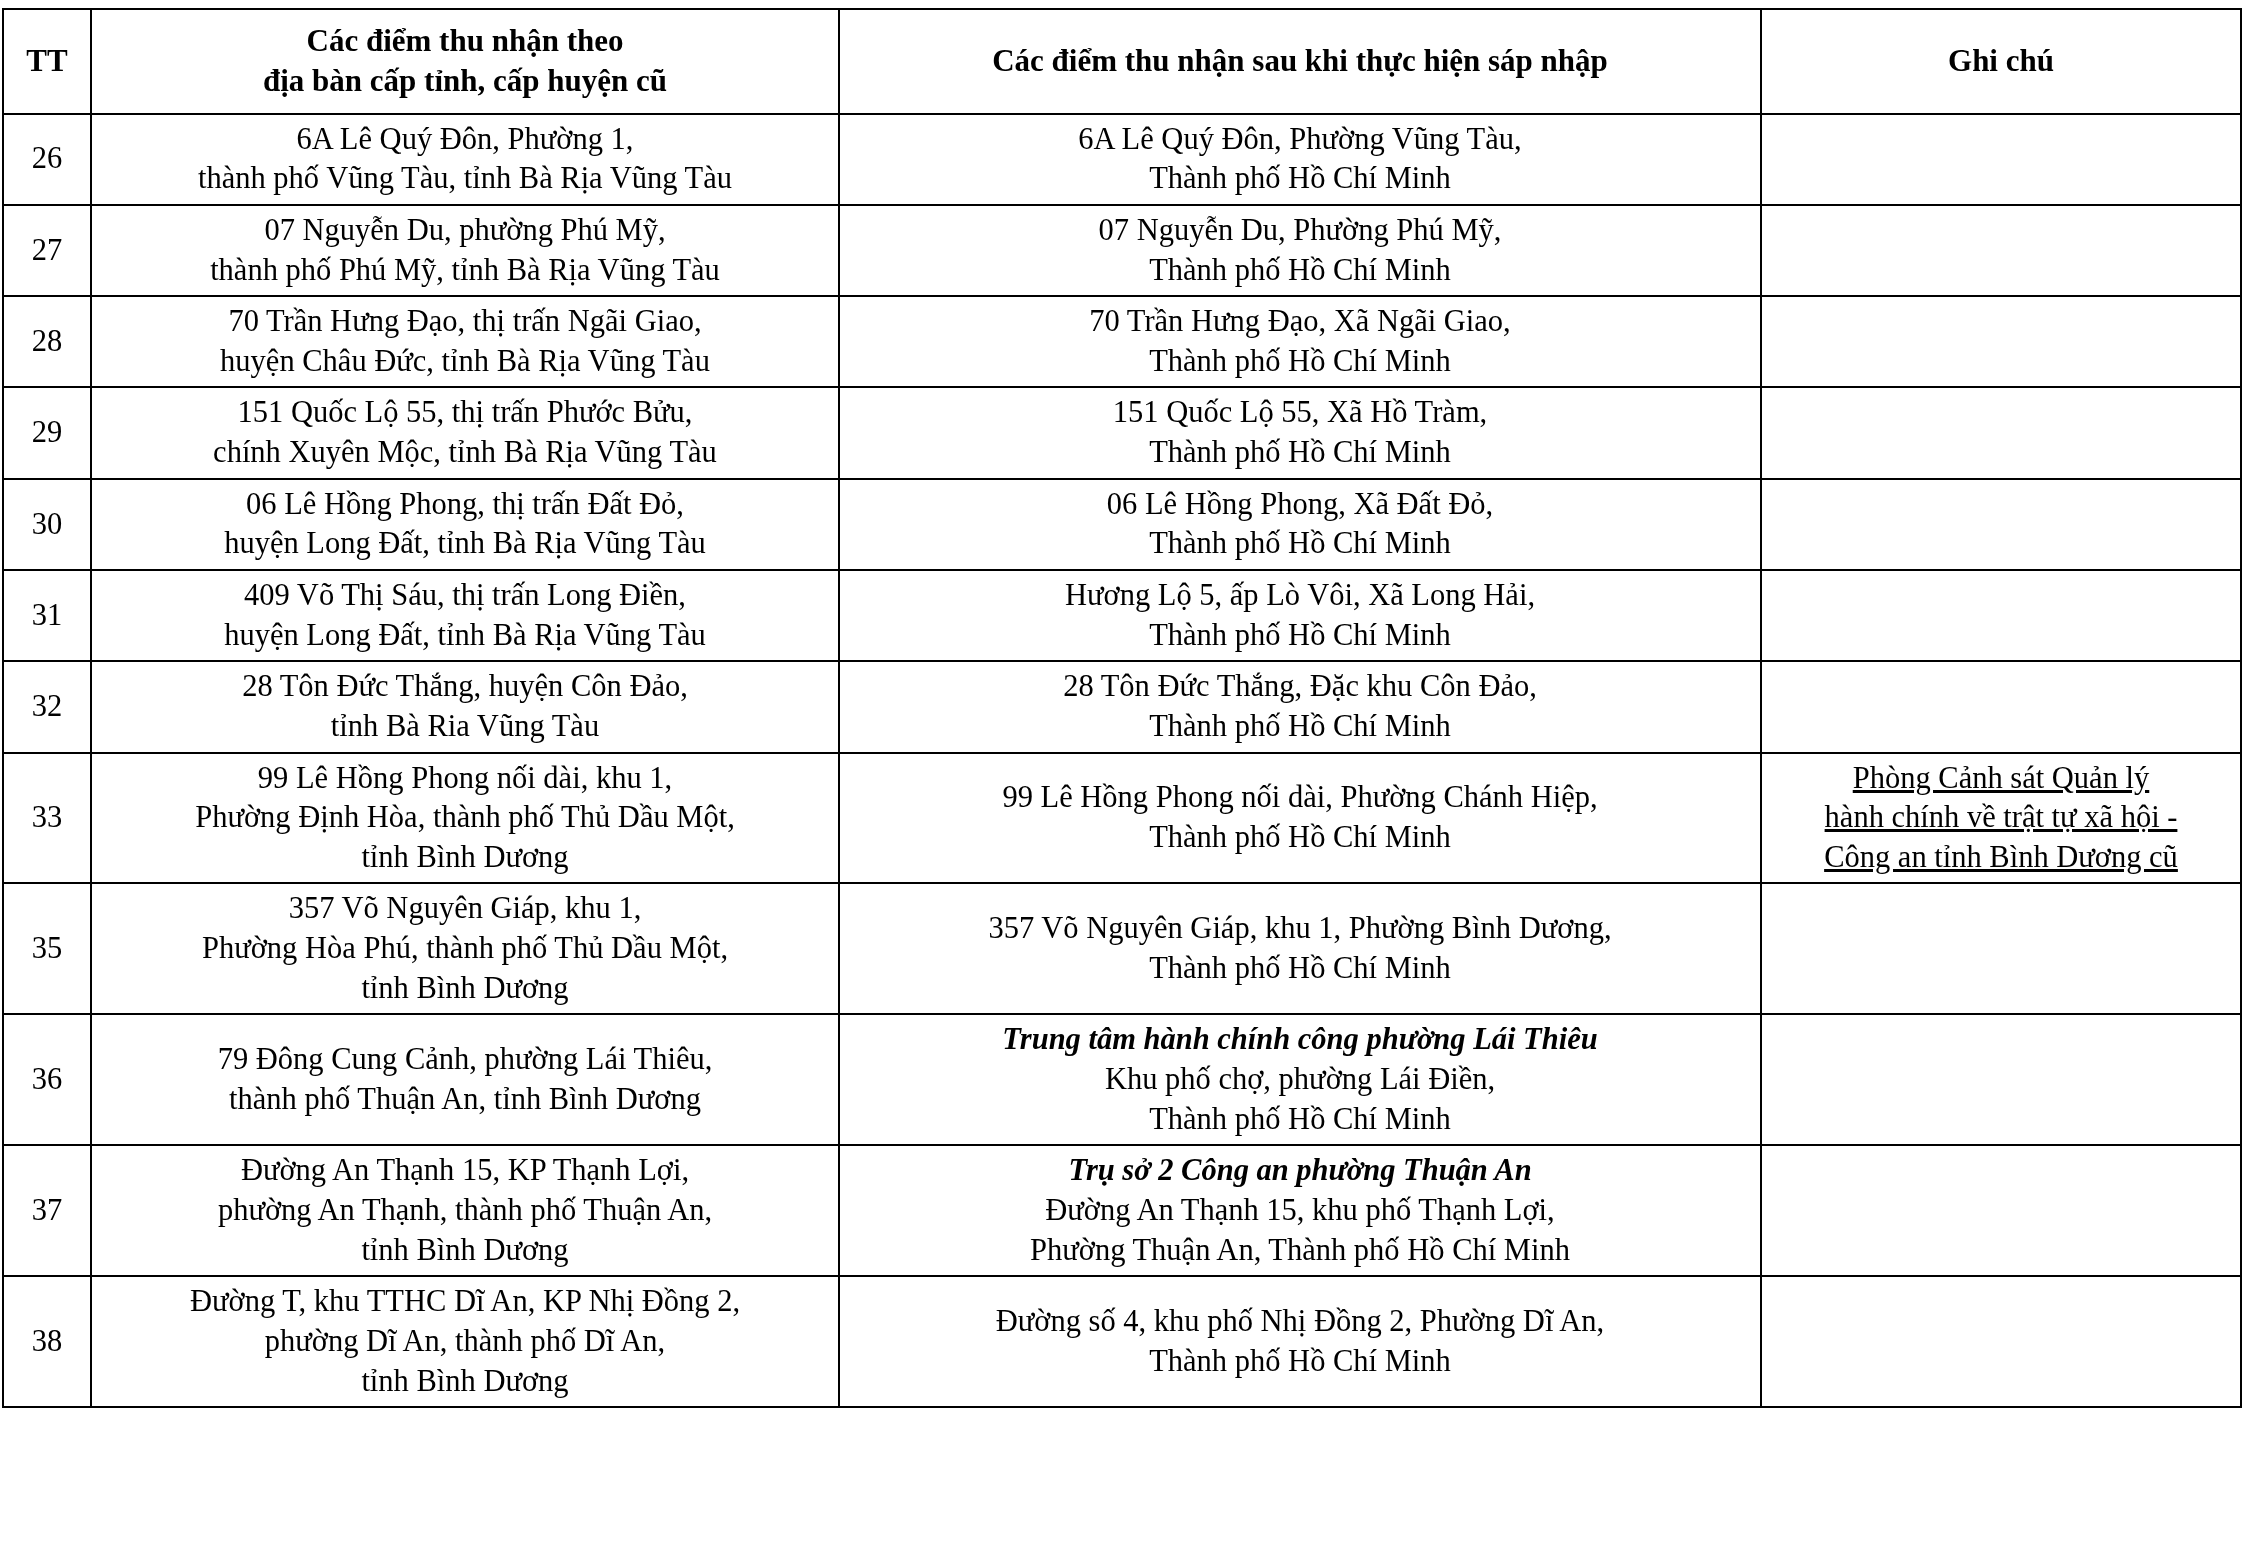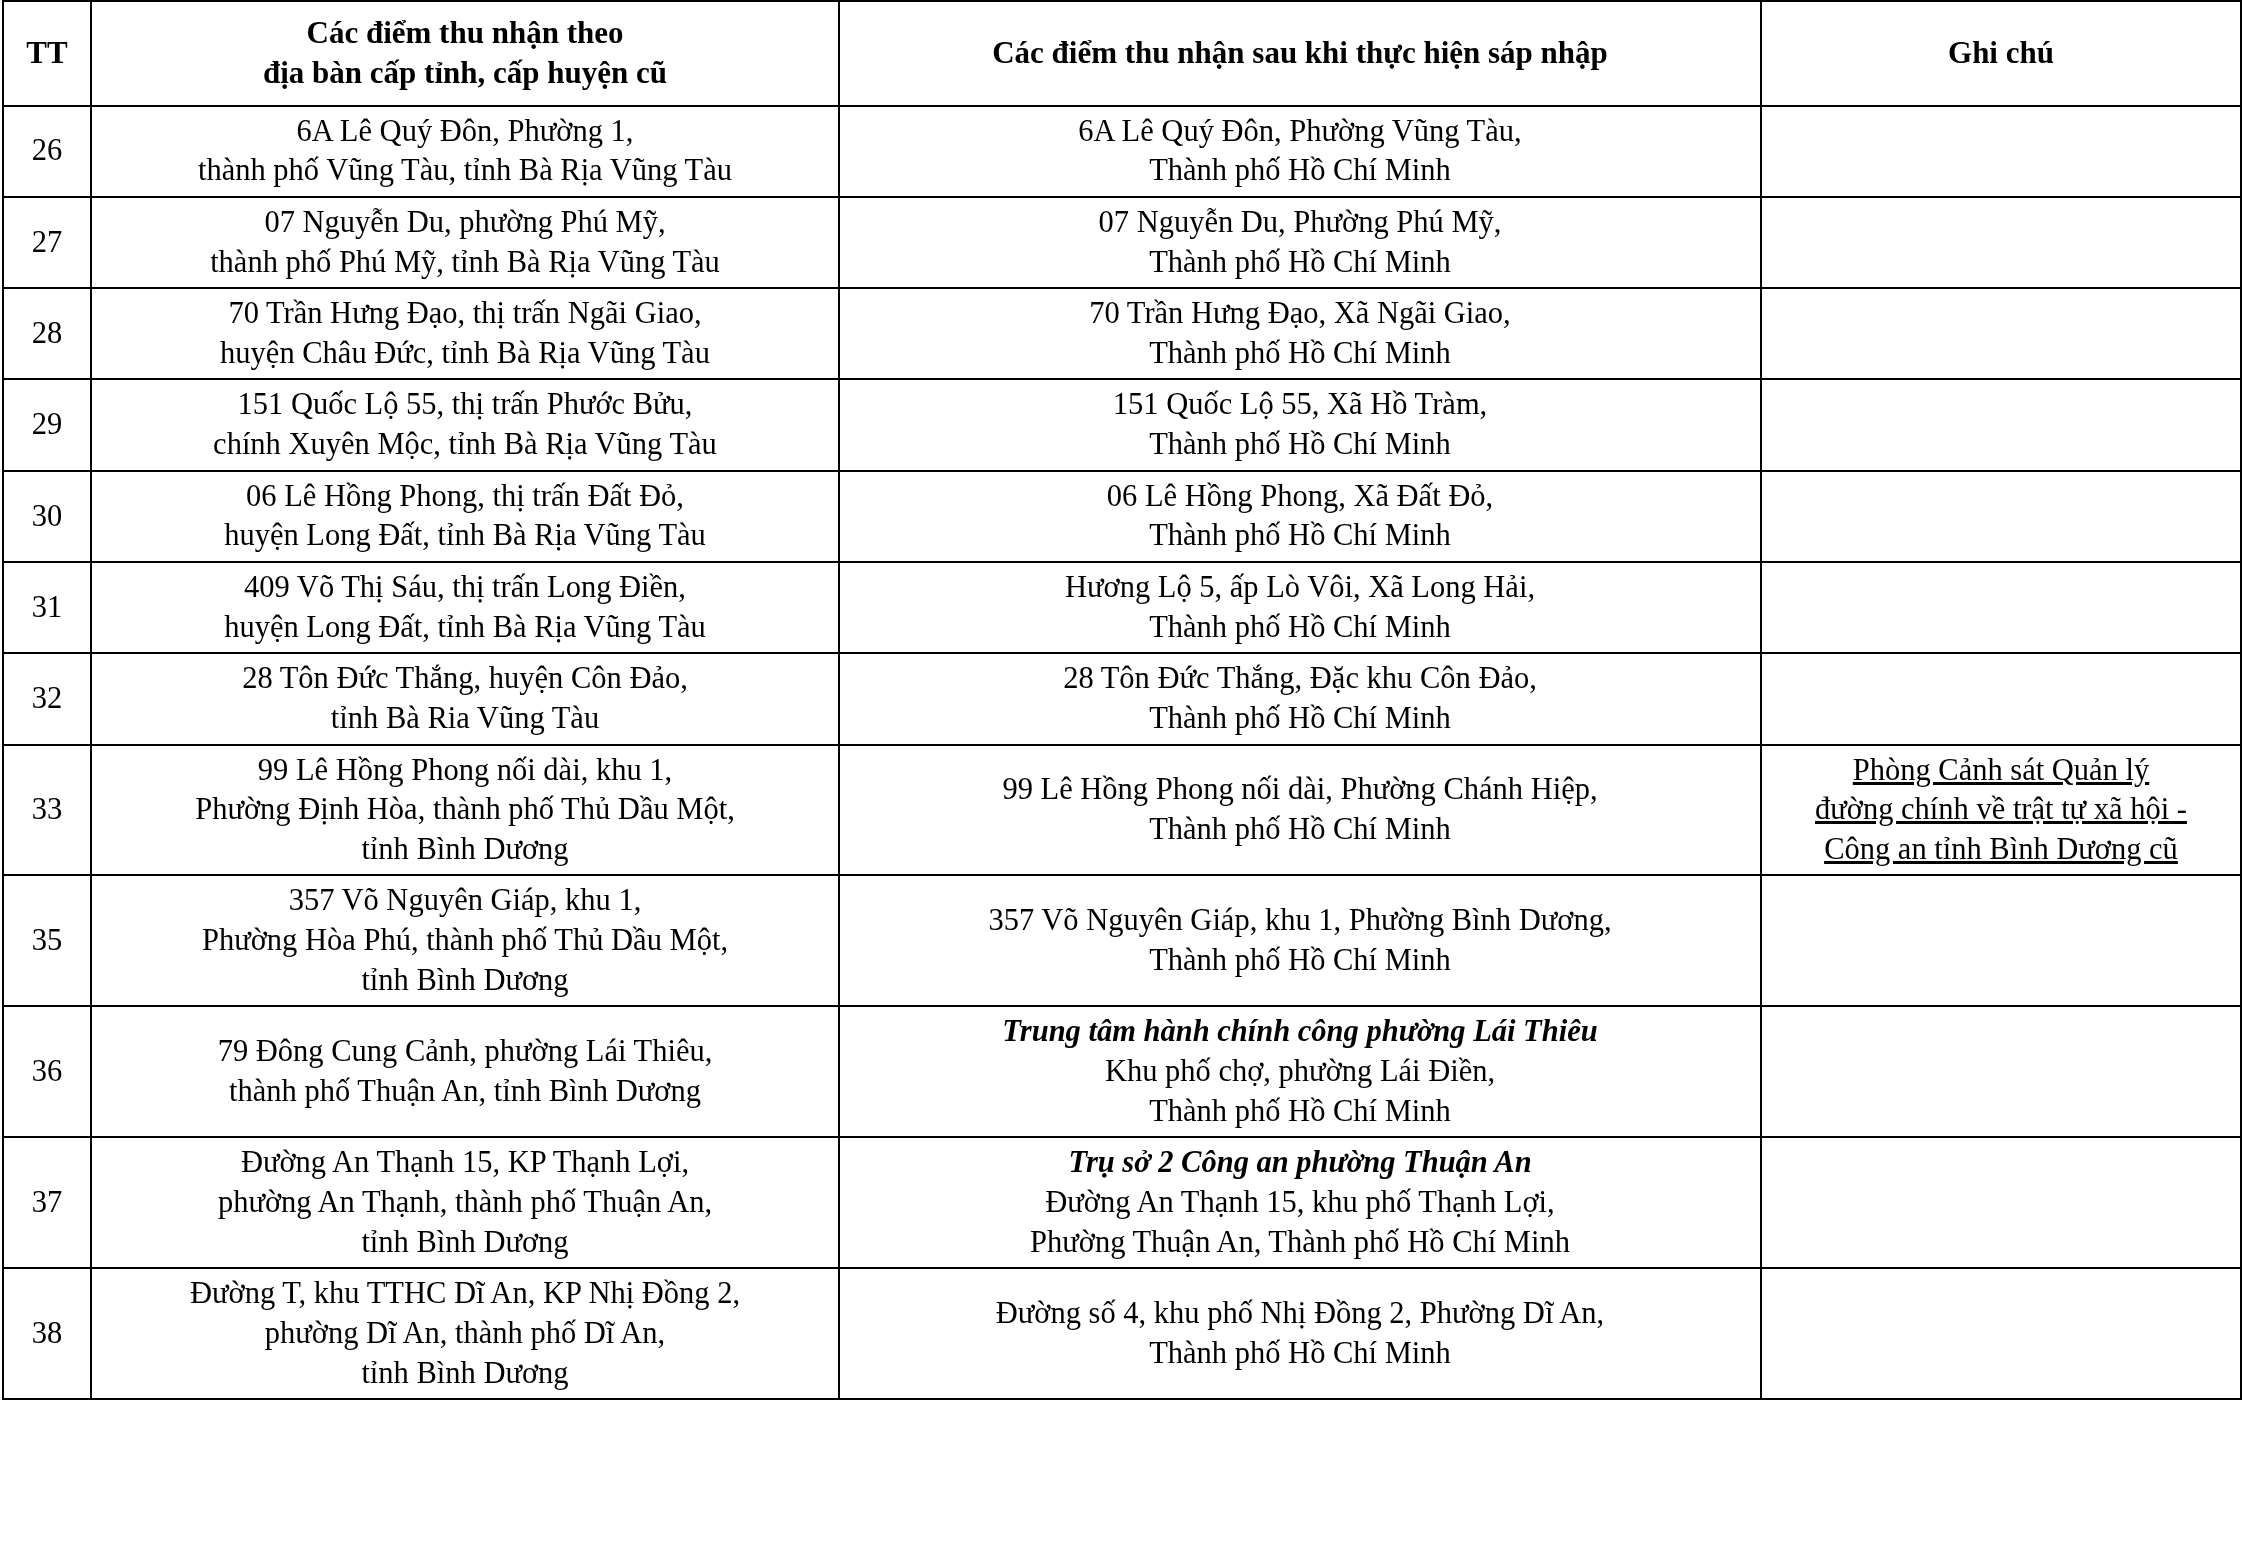--- a/index.html
+++ b/index.html
@@ -13,21 +13,21 @@
     height: 1552px;
     font-family: "Liberation Serif", "DejaVu Serif", serif;
     color: #000000;
     overflow: hidden;
   }
 
   .page {
     width: 2242px;
     height: 1313px;
     box-sizing: border-box;
-    padding: 0 0 0 0;
+    padding: 8px 0 0 0;
     background: #ffffff;
     position: relative;
   }
 
   table.doc-table {
     border-collapse: collapse;
     width: 2238px;
     margin: 0 0 0 2px;
     table-layout: fixed;
   }
@@ -185,21 +185,21 @@
             <span class="ln">99 Lê Hồng Phong nối dài, khu 1,</span>
             <span class="ln">Phường Định Hòa, thành phố Thủ Dầu Một,</span>
             <span class="ln">tỉnh Bình Dương</span>
           </td>
           <td>
             <span class="ln">99 Lê Hồng Phong nối dài, Phường Chánh Hiệp,</span>
             <span class="ln">Thành phố Hồ Chí Minh</span>
           </td>
           <td class="cell-note">
             <span class="ln">Phòng Cảnh sát Quản lý</span>
-            <span class="ln">đường chính về trật tự xã hội -</span>
+            <span class="ln">hành chính về trật tự xã hội -</span>
             <span class="ln">Công an tỉnh Bình Dương cũ</span>
           </td>
         </tr>
         <tr>
           <td class="cell-tt">35</td>
           <td>
             <span class="ln">357 Võ Nguyên Giáp, khu 1,</span>
             <span class="ln">Phường Hòa Phú, thành phố Thủ Dầu Một,</span>
             <span class="ln">tỉnh Bình Dương</span>
           </td>

